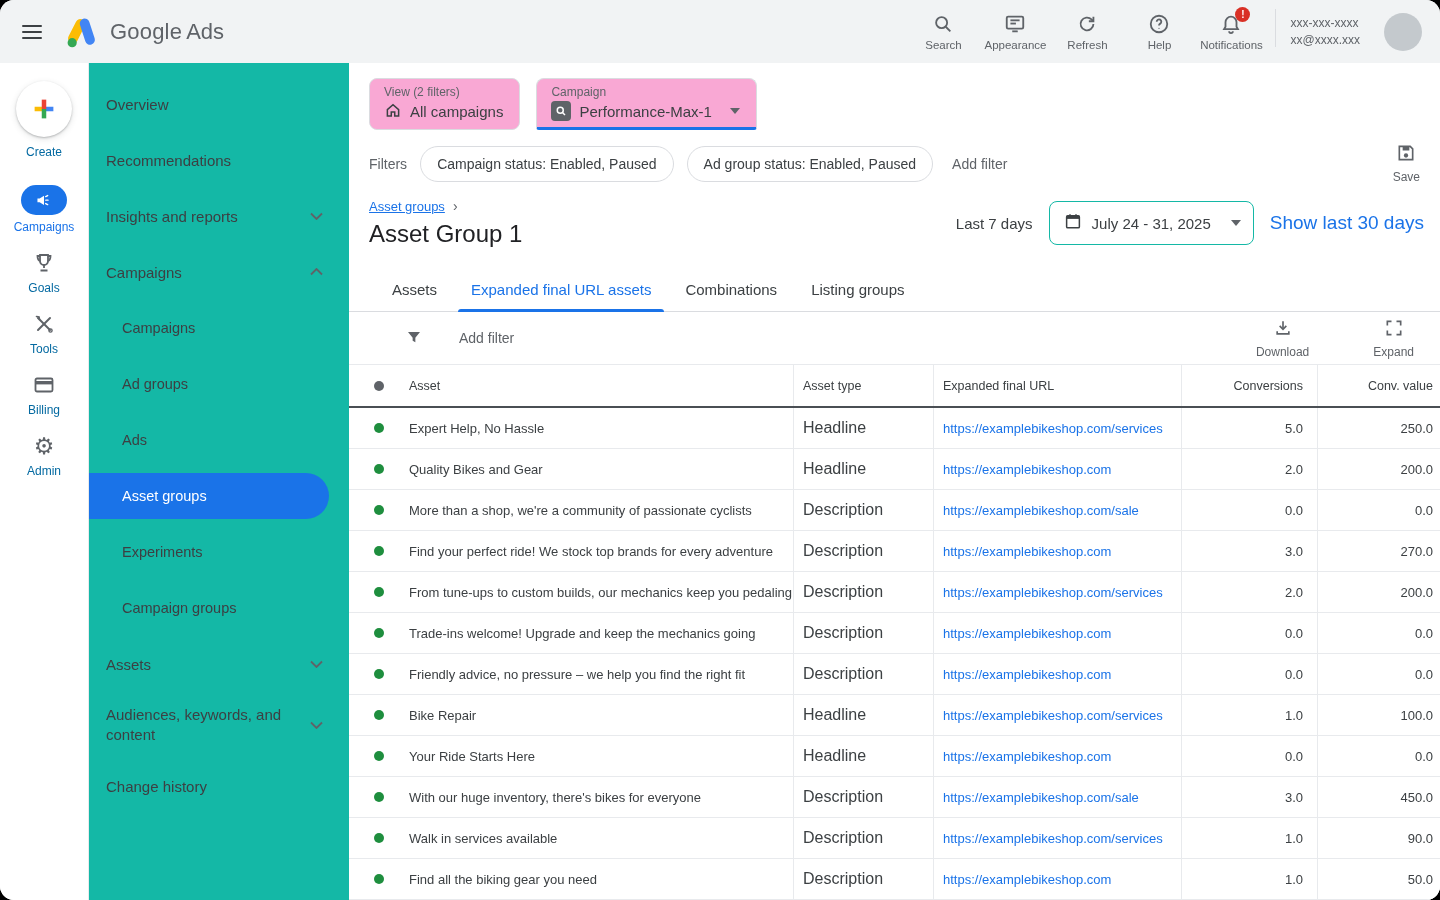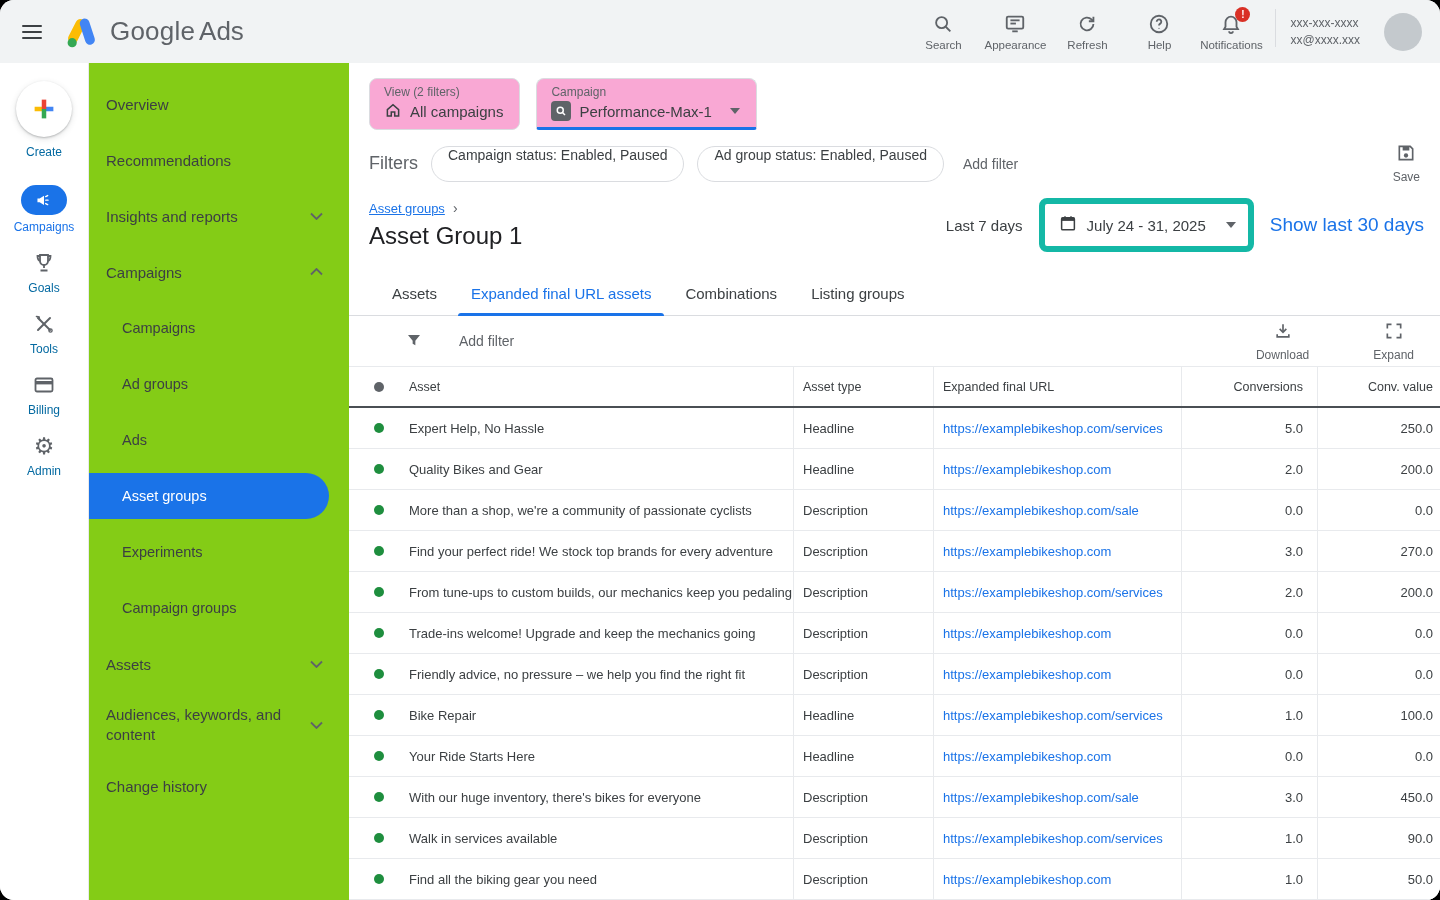--- a/index.html
+++ b/index.html
@@ -3,21 +3,21 @@
 <meta charset="utf-8">
 <style>
   html,body{margin:0;padding:0;width:1440px;height:900px;background:#000;overflow:hidden;
     font-family:"Liberation Sans","DejaVu Sans",sans-serif;-webkit-font-smoothing:antialiased;}
   .window{width:1440px;height:900px;border-radius:14px;overflow:hidden;background:#fff;display:flex;flex-direction:column;}
   
   .topbar{height:63px;background:#f1f3f4;display:flex;align-items:center;padding:0 18px 0 22px;flex-shrink:0;}
   .hamburger{width:20px;display:flex;flex-direction:column;gap:4px;cursor:pointer;margin-right:22px;}
   .hamburger span{height:2px;background:#3c4043;border-radius:1px;}
   .logo{display:flex;align-items:center;gap:10px;}
-  .logo-text{font-size:26px;color:#5f6368;}
+  .logo-text{font-size:22px;color:#5f6368;}
   .logo-text b{font-weight:500;letter-spacing:.2px;}
   .logo-text .ads{font-weight:400;margin-left:4px;color:#5f6368;}
   .topbar-right{margin-left:auto;display:flex;align-items:center;}
   .tb-btn{width:72px;display:flex;flex-direction:column;align-items:center;gap:4px;cursor:pointer;position:relative;}
   .tb-btn svg{display:block;}
   .tb-label{font-size:11.5px;color:#5f6368;}
   .badge{position:absolute;top:-6px;left:40px;width:15px;height:15px;border-radius:50%;background:#d93025;color:#fff;
     font-size:10px;font-weight:700;display:flex;align-items:center;justify-content:center;}
   .tb-divider{width:1px;height:38px;background:#dadce0;margin:0 14px 8px 8px;}
   .account{font-size:12px;color:#5f6368;line-height:17px;margin-right:24px;}
@@ -29,50 +29,50 @@
   .create{display:flex;flex-direction:column;align-items:center;gap:8px;margin-bottom:26px;cursor:pointer;}
   .create-circle{width:56px;height:56px;border-radius:50%;background:#fff;box-shadow:0 1px 2px rgba(60,64,67,.3),0 2px 6px rgba(60,64,67,.15);
     display:flex;align-items:center;justify-content:center;}
   .rail-label{font-size:12px;color:#0369a1;}
   .rail-item{display:flex;flex-direction:column;align-items:center;gap:5px;margin-bottom:16px;cursor:pointer;}
   .rail-pill{width:46px;height:30px;border-radius:15px;background:#1a73e8;display:flex;align-items:center;justify-content:center;}
   .rail-item.active .rail-label{color:#1a73e8;font-weight:500;}
   .rail-icon{height:26px;display:flex;align-items:center;justify-content:center;color:#5f6368;}
   .gear-glyph{font-size:23px;color:#5f6368;line-height:1;}
   
-  .nav{width:260px;flex-shrink:0;padding-top:13px;background:#84cc16;}
+  .nav{width:260px;flex-shrink:0;padding-top:13px;background:#14b8a6;}
   .nav-item{height:56px;display:flex;align-items:center;padding-left:17px;font-size:15px;color:#3c4043;cursor:pointer;}
   .nav-item .chev{margin-left:auto;margin-right:26px;display:flex;}
   .nav-sub{padding-left:33px;font-size:14.5px;}
   .nav-selected{height:46px;margin:5px 20px 5px 0;border-radius:0 23px 23px 0;background:#1a73e8;color:#fff;font-weight:400;}
   .nav-two-line{height:66px;line-height:20px;}
   .nav-two-line .label{width:178px;}
   
   .content{flex:1;background:#fff;min-width:0;display:flex;flex-direction:column;}
   .selectors-row{display:flex;gap:16px;padding:15px 0 0 20px;}
   .sel-box{border:1px solid #dadce0;border-radius:8px;padding:6px 16px 7px 14px;cursor:pointer;background:#f9a8d4;}
   .sel-label{font-size:12px;color:#5f6368;margin-bottom:2px;}
   .sel-value{display:flex;align-items:center;gap:8px;font-size:15px;color:#3c4043;font-weight:500;}
   .sel-campaign{border-bottom:3px solid #1a73e8;border-radius:8px 8px 3px 3px;padding-bottom:5px;min-width:176px;}
   .sq-search{width:20px;height:20px;border-radius:4px;background:#5f6368;display:flex;align-items:center;justify-content:center;}
   .caret{width:0;height:0;border-left:5px solid transparent;border-right:5px solid transparent;border-top:6px solid #5f6368;margin-left:10px;}
   .filters-row{display:flex;align-items:center;gap:13px;margin-top:13px;padding-left:20px;}
-  .filters-label{font-size:18px;color:#5f6368;}
-  .chip{border:1px solid #dadce0;border-radius:18px;height:34px;display:flex;align-items:flex-start;padding:0 16px;font-size:14px;color:#3c4043;cursor:pointer;background:#fff;}
+  .filters-label{font-size:14px;color:#5f6368;}
+  .chip{border:1px solid #dadce0;border-radius:18px;height:34px;display:flex;align-items:center;padding:0 16px;font-size:14px;color:#3c4043;cursor:pointer;background:#fff;}
   .add-filter-link{font-size:14px;color:#5f6368;margin-left:6px;cursor:pointer;}
   .save-block{margin-left:auto;margin-right:20px;display:flex;flex-direction:column;align-items:center;gap:3px;cursor:pointer;}
   .save-label{font-size:12px;color:#5f6368;}
   .page-head{display:flex;align-items:center;margin-top:14px;padding:0 16px 0 20px;}
   .crumb-wrap{display:flex;align-items:center;gap:8px;}
   .crumb-link{font-size:13px;color:#1a73e8;text-decoration:underline;cursor:pointer;}
   .crumb-chev{color:#5f6368;font-size:14px;}
   .page-title{font-size:24px;color:#202124;margin-top:6px;font-weight:400;}
   .head-right{margin-left:auto;display:flex;align-items:center;gap:16px;}
   .range-label{font-size:15px;color:#3c4043;}
-  .date-box{border:6px solid #14b8a6;border-radius:8px;height:42px;display:flex;align-items:center;padding:0 12px 0 14px;gap:10px;cursor:pointer;}
+  .date-box{border:1px solid #14b8a6;border-radius:8px;height:42px;display:flex;align-items:center;padding:0 12px 0 14px;gap:10px;cursor:pointer;}
   .date-text{font-size:15px;color:#3c4043;}
   .show-link{font-size:19px;color:#1a73e8;cursor:pointer;}
   
   .tabs-row{display:flex;margin-top:20px;padding-left:26px;border-bottom:1px solid #dadce0;}
   .tab{padding:13px 17px;font-size:15px;color:#3c4043;cursor:pointer;position:relative;}
   .tab.active{color:#1a73e8;font-weight:500;}
   .tab.active::after{content:'';position:absolute;left:4px;right:4px;bottom:-1px;height:3px;background:#1a73e8;border-radius:3px 3px 0 0;}
   
   .table-toolbar{display:flex;align-items:center;height:54px;border-bottom:1px solid #e8eaed;padding:0 26px 0 56px;}
   .funnel{display:flex;align-items:center;cursor:pointer;}
@@ -85,21 +85,21 @@
   .thead{height:42px;border-bottom:2px solid #4a4f54;}
   .th{font-size:12.5px;color:#3c4043;}
   .bl{border-left:1px solid #e8eaed;align-self:stretch;display:flex;align-items:center;}
   .pad{padding-left:9px;}
   .num{justify-content:flex-end;padding-right:14px;}
   .num-last{justify-content:flex-end;padding-right:8px;}
   .trow{height:40px;border-bottom:1px solid #e8eaed;cursor:pointer;background:#fff;}
   .status-dot{width:10px;height:10px;border-radius:50%;background:#1e8e3e;justify-self:center;}
   .head-dot{width:10px;height:10px;border-radius:50%;background:#5f6368;justify-self:center;}
   .cell-asset{font-size:13px;color:#3c4043;white-space:nowrap;overflow:hidden;}
-  .cell-type{font-size:13px;color:#3c4043;}
+  .cell-type{font-size:16px;color:#3c4043;}
   .cell-url{font-size:13px;color:#1a73e8;white-space:nowrap;overflow:hidden;cursor:pointer;}
   .cell-num{font-size:13px;color:#3c4043;}
 </style>
 </head>
 <body>
 
 <div class="window">
 
   <div class="topbar">
     <div class="hamburger">

